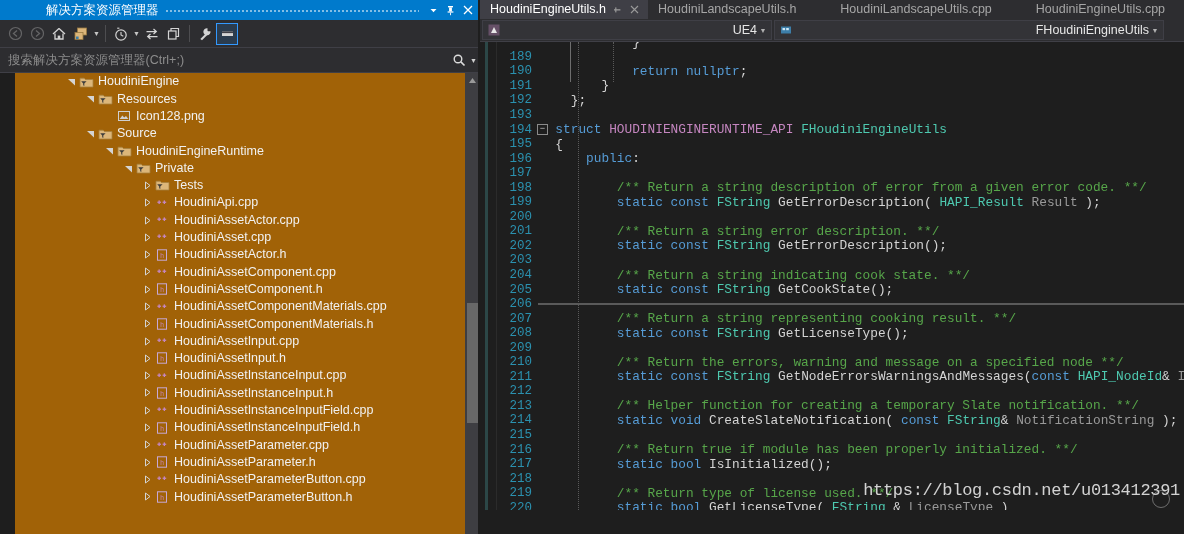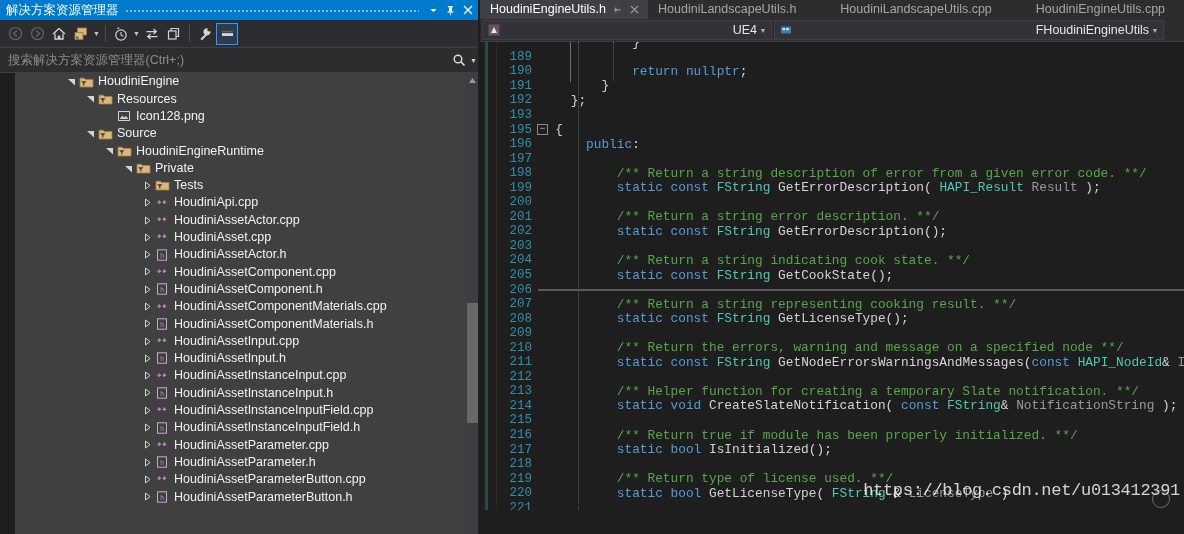--- a/index.html
+++ b/index.html
@@ -37,20 +37,21 @@
     color: #ffffff;
     font-size: 12px;
     flex: none;
     position: relative;
   }
   .se-title-text {
     font-size: 12.5px;
     color: #ffffff;
     white-space: nowrap;
     letter-spacing: 0px;
+    margin-left: 40px;
   }
   .se-title-dots {
     flex: 1;
     height: 20px;
     margin: 0 6px;
     background-image: radial-gradient(circle, rgba(255,255,255,.55) 0.7px, transparent 0.8px);
     background-size: 4px 4px;
     background-position: 0 9px;
     background-repeat: repeat-x;
   }
@@ -126,21 +127,21 @@
   .se-search-caret {
     width: 9px; height: 20px;
     display: flex; align-items: center; justify-content: center;
     font-size: 7px; color: #cfcfcf;
     flex: none;
   }
 
   .se-tree-wrap {
     flex: 1;
     position: relative;
-    background: #404040;
+    background: #a16207;
     overflow: hidden;
   }
   .se-tree {
     position: absolute;
     top: 0; left: 0; right: 15px; bottom: 0;
     overflow: hidden;
   }
   .tree-row {
     height: 17.3px;
     display: flex;
@@ -980,20 +981,21 @@
       <div class="guide" style="left:98px; top:0px; bottom:0;"></div>
       <div class="guide" style="left:133px; top:0px; height:40px;"></div>
 
       <div class="code-lines" id="code-host">
           <div class="cline"><span class="lnum" style="visibility: hidden;">188</span><span class="ctext"><span class="pln">            }</span></span></div>
           <div class="cline"><span class="lnum">189</span><span class="ctext"></span></div>
           <div class="cline"><span class="lnum">190</span><span class="ctext"><span class="pln">            </span><span class="kw">return</span><span class="pln"> </span><span class="kw">nullptr</span><span class="punct">;</span></span></div>
           <div class="cline"><span class="lnum">191</span><span class="ctext"><span class="pln">        }</span></span></div>
           <div class="cline"><span class="lnum">192</span><span class="ctext"><span class="pln">    };</span></span></div>
           <div class="cline"><span class="lnum">193</span><span class="ctext"></span></div>
+          <div class="cline"><span class="lnum">194</span><span class="ctext"><span class="pln">  </span><span class="kw">struct</span><span class="pln"> </span><span class="macro">HOUDINIENGINERUNTIME_API</span><span class="pln"> </span><span class="typ">FHoudiniEngineUtils</span></span></div>
           <div class="cline"><span class="lnum">195</span><span class="ctext"><span class="pln">  {</span></span></div>
           <div class="cline"><span class="lnum">196</span><span class="ctext"><span class="pln">      </span><span class="kw">public</span><span class="punct">:</span></span></div>
           <div class="cline"><span class="lnum">197</span><span class="ctext"></span></div>
           <div class="cline"><span class="lnum">198</span><span class="ctext"><span class="pln">          </span><span class="cmt">/** Return a string description of error from a given error code. **/</span></span></div>
           <div class="cline"><span class="lnum">199</span><span class="ctext"><span class="pln">          </span><span class="kw">static</span><span class="pln"> </span><span class="kw">const</span><span class="pln"> </span><span class="typ">FString</span><span class="pln"> GetErrorDescription( </span><span class="typ">HAPI_Result</span><span class="pln"> </span><span class="ident">Result</span><span class="pln"> );</span></span></div>
           <div class="cline"><span class="lnum">200</span><span class="ctext"></span></div>
           <div class="cline"><span class="lnum">201</span><span class="ctext"><span class="pln">          </span><span class="cmt">/** Return a string error description. **/</span></span></div>
           <div class="cline"><span class="lnum">202</span><span class="ctext"><span class="pln">          </span><span class="kw">static</span><span class="pln"> </span><span class="kw">const</span><span class="pln"> </span><span class="typ">FString</span><span class="pln"> GetErrorDescription();</span></span></div>
           <div class="cline"><span class="lnum">203</span><span class="ctext"></span></div>
           <div class="cline"><span class="lnum">204</span><span class="ctext"><span class="pln">          </span><span class="cmt">/** Return a string indicating cook state. **/</span></span></div>

